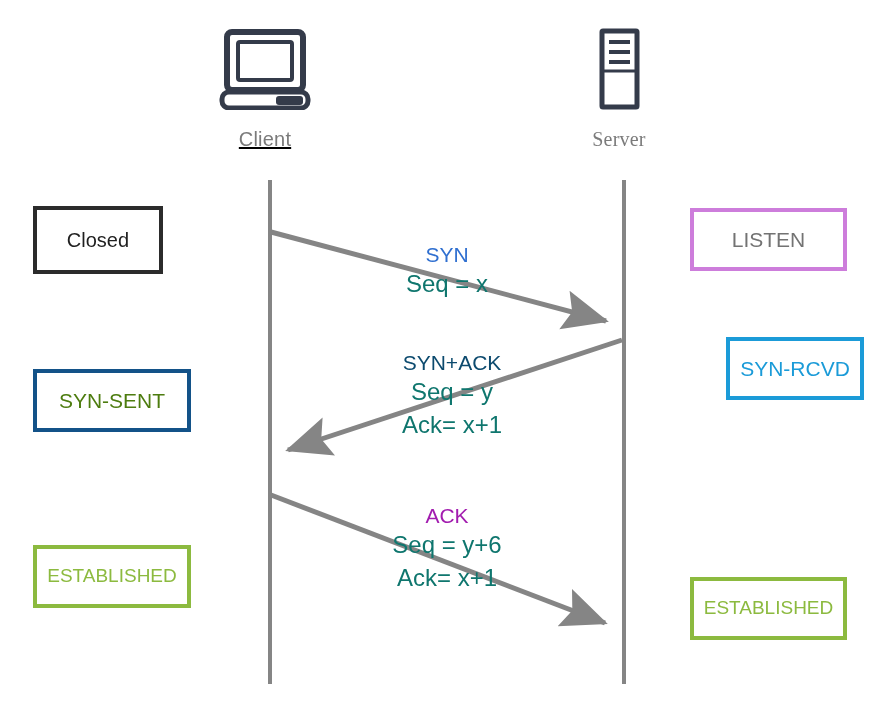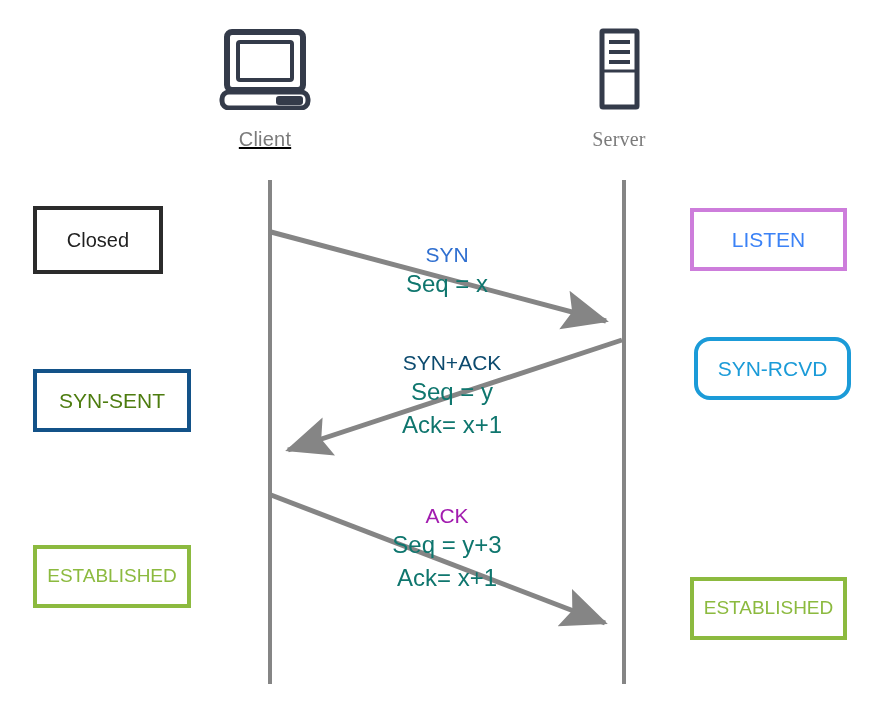--- a/index.html
+++ b/index.html
@@ -72,25 +72,25 @@
     left: 33px; top: 545px; width: 158px; height: 63px;
     border-width: 4px; border-color: #8cba3f;
   }
   #state-established-client .state-label { color: #8cba3f; font-size: 19px; }
 
   
   #state-listen {
     left: 690px; top: 208px; width: 157px; height: 63px;
     border-width: 4px; border-color: #cd7ddb;
   }
-  #state-listen .state-label { color: #3b82f6; font-size: 21px; }
+  #state-listen .state-label { color: #737373; font-size: 21px; }
 
   #state-syn-rcvd {
-    left: 694px; top: 337px; width: 157px; height: 63px;
-    border-width: 4px; border-color: #1b9bd8; border-radius: 16px;
+    left: 726px; top: 337px; width: 138px; height: 63px;
+    border-width: 4px; border-color: #1b9bd8;
   }
   #state-syn-rcvd .state-label { color: #1b9bd8; font-size: 21px; }
 
   #state-established-server {
     left: 690px; top: 577px; width: 157px; height: 63px;
     border-width: 4px; border-color: #8cba3f;
   }
   #state-established-server .state-label { color: #8cba3f; font-size: 19px; }
 
   
@@ -207,17 +207,17 @@
   </div>
 
   <div class="message" id="message-syn-ack">
     <span class="msg-title">SYN+ACK</span>
     <span class="msg-line">Seq = y</span>
     <span class="msg-line">Ack= x+1</span>
   </div>
 
   <div class="message" id="message-ack">
     <span class="msg-title">ACK</span>
-    <span class="msg-line">Seq = y+3</span>
+    <span class="msg-line">Seq = y+6</span>
     <span class="msg-line">Ack= x+1</span>
   </div>
 
 </div>
 
 </body></html>

